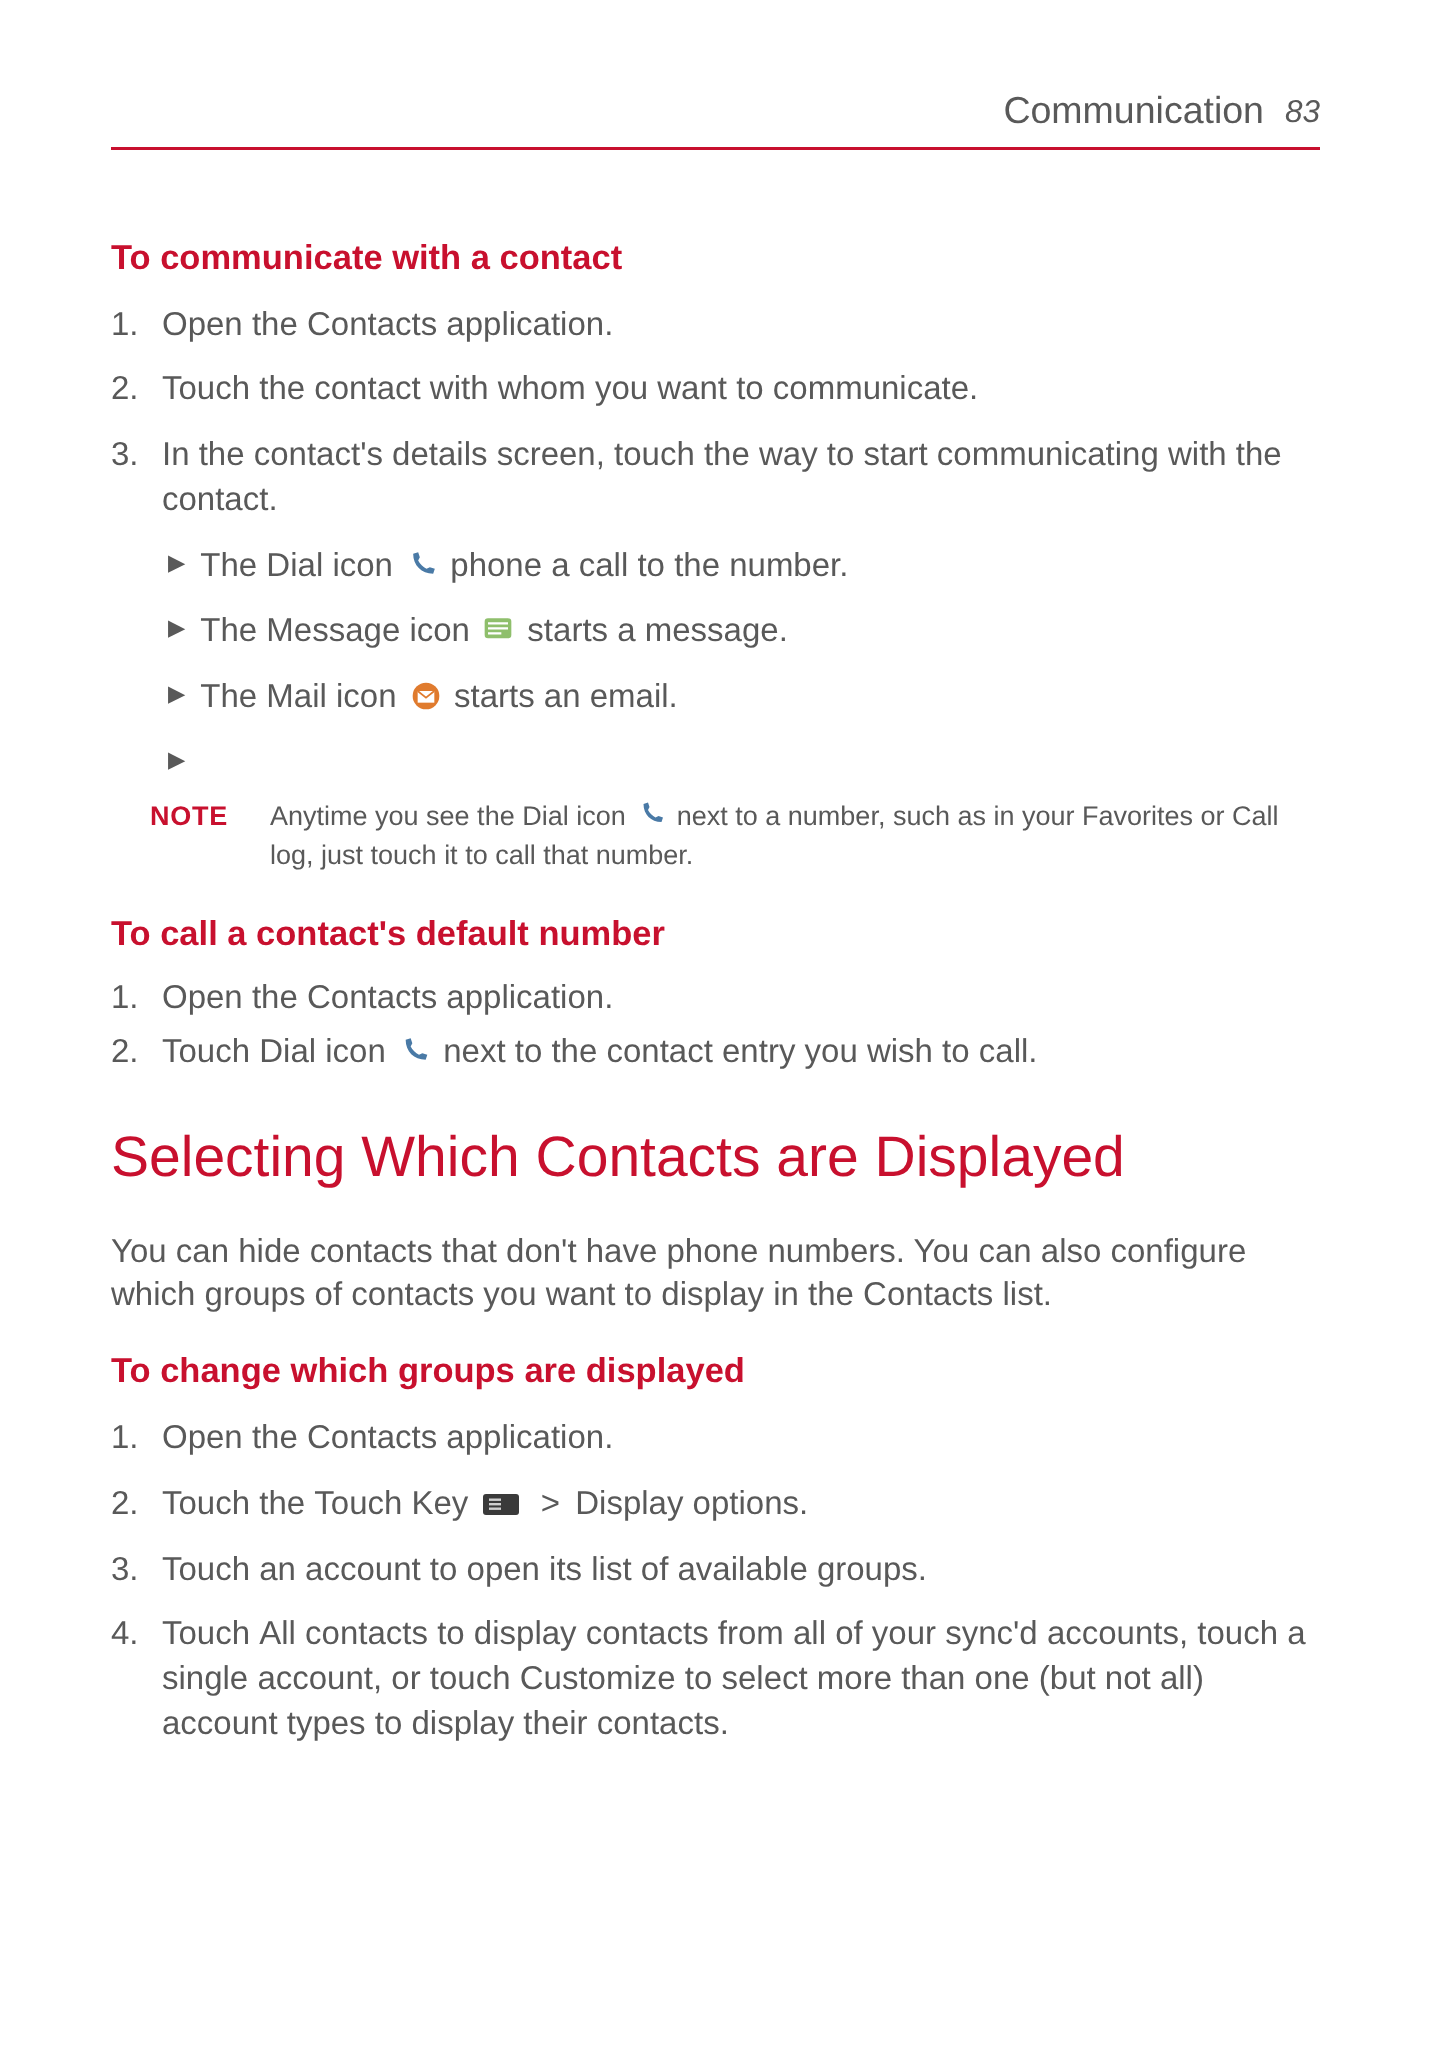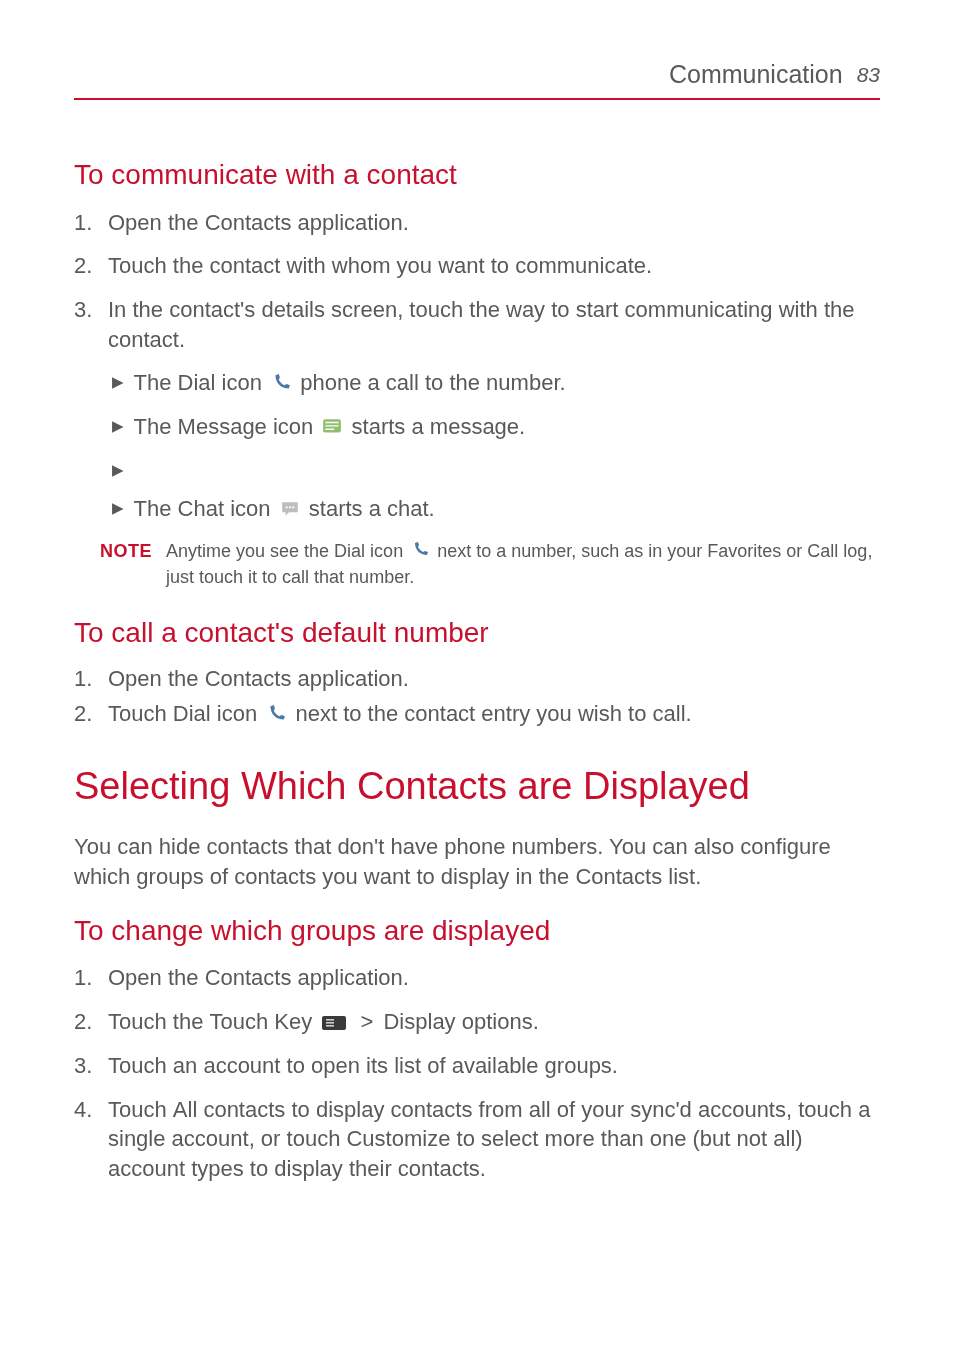--- a/index.html
+++ b/index.html
@@ -17,36 +17,36 @@
     justify-content: flex-end;
     align-items: center;
     border-bottom: 2px solid #c8102e;
     padding-bottom: 6px;
     margin-bottom: 56px;
     gap: 14px;
   }
   .section-name { font-size: 25px; color: #595959; font-weight: 300; }
   .page-num { font-size: 21px; color: #595959; font-weight: 300; font-style: italic; }
 
-  .h3 { color: #c8102e; font-size: 28px; font-weight: 400; margin: 10px 0 12px 0; }
+  .h3 { color: #c8102e; font-size: 23px; font-weight: 700; margin: 10px 0 12px 0; }
   .h2 { color: #c8102e; font-size: 38px; font-weight: 500; margin: 32px 0 20px 0; }
 
   ol { list-style: none; padding-left: 0; margin: 0; }
   .num-li { display: flex; gap: 8px; margin: 14px 0; }
   .num-li .num { flex: 0 0 26px; }
   .num-li .txt { flex: 1; }
   .tight .num-li { margin: 6px 0; }
 
   .sublist { margin: 14px 0 14px 38px; }
   .sub-li { display: flex; align-items: flex-start; gap: 10px; margin: 14px 0; }
   .caret { color: #595959; font-size: 15px; margin-top: 4px; }
 
   b, .bold { font-weight: 500; color: #595959; }
 
-  .note-row { display: flex; gap: 14px; margin: 14px 0 24px 26px; font-size: 18px; line-height: 1.45; }
+  .note-row { display: flex; gap: 28px; margin: 14px 0 24px 26px; font-size: 18px; line-height: 1.45; }
   .note-label { color: #c8102e; font-weight: 600; flex: 0 0 auto; letter-spacing: 0.5px; }
   .note-text { flex: 1; }
 
   .para { margin: 12px 0 20px 0; }
 
   .icon { display: inline-block; vertical-align: -3px; margin: 0 3px; }
   .icon-sm { width: 18px; height: 18px; vertical-align: -2px; }
   .gt { display: inline-block; margin: 0 4px; }
 </style>
 </head>
@@ -120,30 +120,30 @@
     <span>
       <span>The </span><b>Message icon</b>
       <svg class="icon" width="20" height="20" viewBox="0 0 18 18">
           <use href="#i-message"></use>
         </svg>
       <span> starts a message.</span>
     </span>
   </div>
   <div class="sub-li">
     <span class="caret">▶</span>
-  </div>
-  <div class="sub-li">
-    <span class="caret">▶</span>
     <span>
-      <span>The </span><b>Chat icon</b>
-      <svg class="icon" width="20" height="20" viewBox="0 0 18 18">
-          <use href="#i-chat"></use>
-        </svg>
-      <span> starts a chat.</span>
-    </span>
+      <span>The </span><b>Mail icon</b>
+      <svg class="icon" width="20" height="20" viewBox="0 0 18 18">
+          <use href="#i-mail"></use>
+        </svg>
+      <span> starts an email.</span>
+    </span>
+  </div>
+  <div class="sub-li">
+    <span class="caret">▶</span>
   </div>
 </div>
 
 <div class="note-row">
   <span class="note-label">NOTE</span>
   <span class="note-text">
     <span>Anytime you see the </span><b>Dial icon</b>
     <svg class="icon icon-sm" width="16" height="16" viewBox="0 0 18 18">
         <use href="#i-dial"></use>
       </svg>

